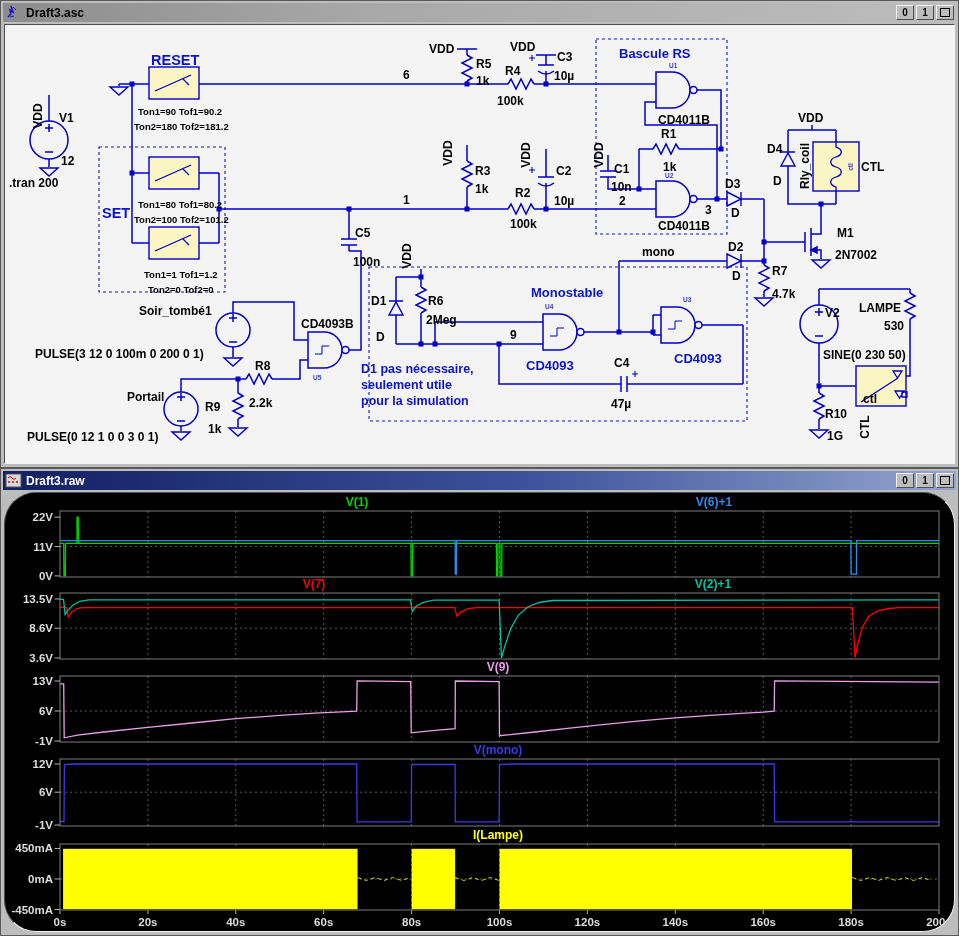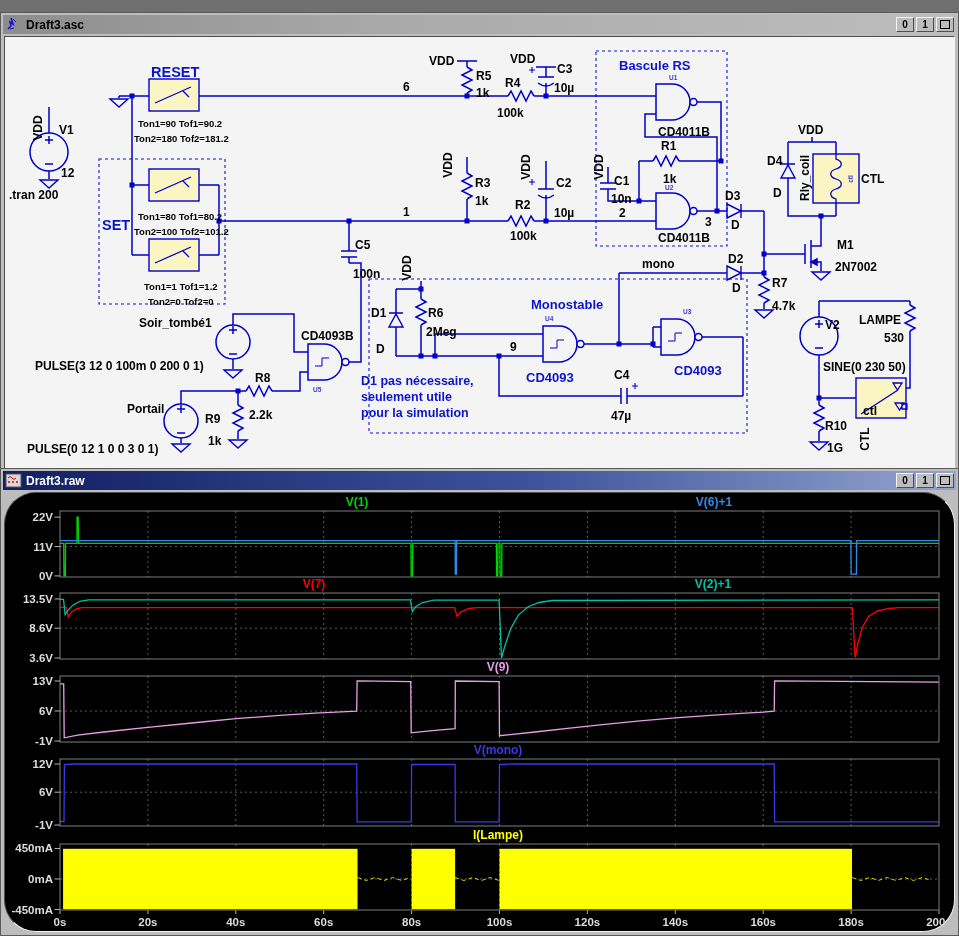--- a/index.html
+++ b/index.html
@@ -1,20 +1,20 @@
 <!DOCTYPE html>
 <html><head>
 <meta charset="utf-8">
 <style>
   html,body{margin:0;padding:0;background:#6f6f6f;}
   body{width:959px;height:936px;position:relative;overflow:hidden;
        font-family:"Liberation Sans",sans-serif;}
   .mdi{position:absolute;left:0;width:959px;height:468px;background:#bdbdbd;
        border:1px solid #5a5a5a;box-sizing:border-box;}
-  #win-asc{top:12px;} #win-raw{top:468px;}
+  #win-asc{top:0;} #win-raw{top:468px;}
   .titlebar{position:absolute;top:2px;left:2px;right:2px;height:19px;
        display:flex;align-items:center;padding:0 2px;gap:4px;box-sizing:border-box;}
   .tb-asc{background:linear-gradient(90deg,#8d8d8d,#a9a9a9 40%,#bdbdbd);color:#000;}
   .tb-raw{background:linear-gradient(90deg,#121f63,#3d529b 55%,#93a5ce);color:#fff;}
   .tb-title{font-size:12px;font-weight:bold;flex:1;white-space:nowrap;}
   .tb-icon{width:17px;height:15px;display:block;}
   .tb-btns{display:flex;gap:2px;align-items:center;}
   .tb-btn{width:18px;height:15px;background:#bdbdbd;color:#000;
        border:1px solid;border-color:#f4f4f4 #4e4e4e #4e4e4e #f4f4f4;
        font:bold 10px/13px "Liberation Sans",sans-serif;text-align:center;

